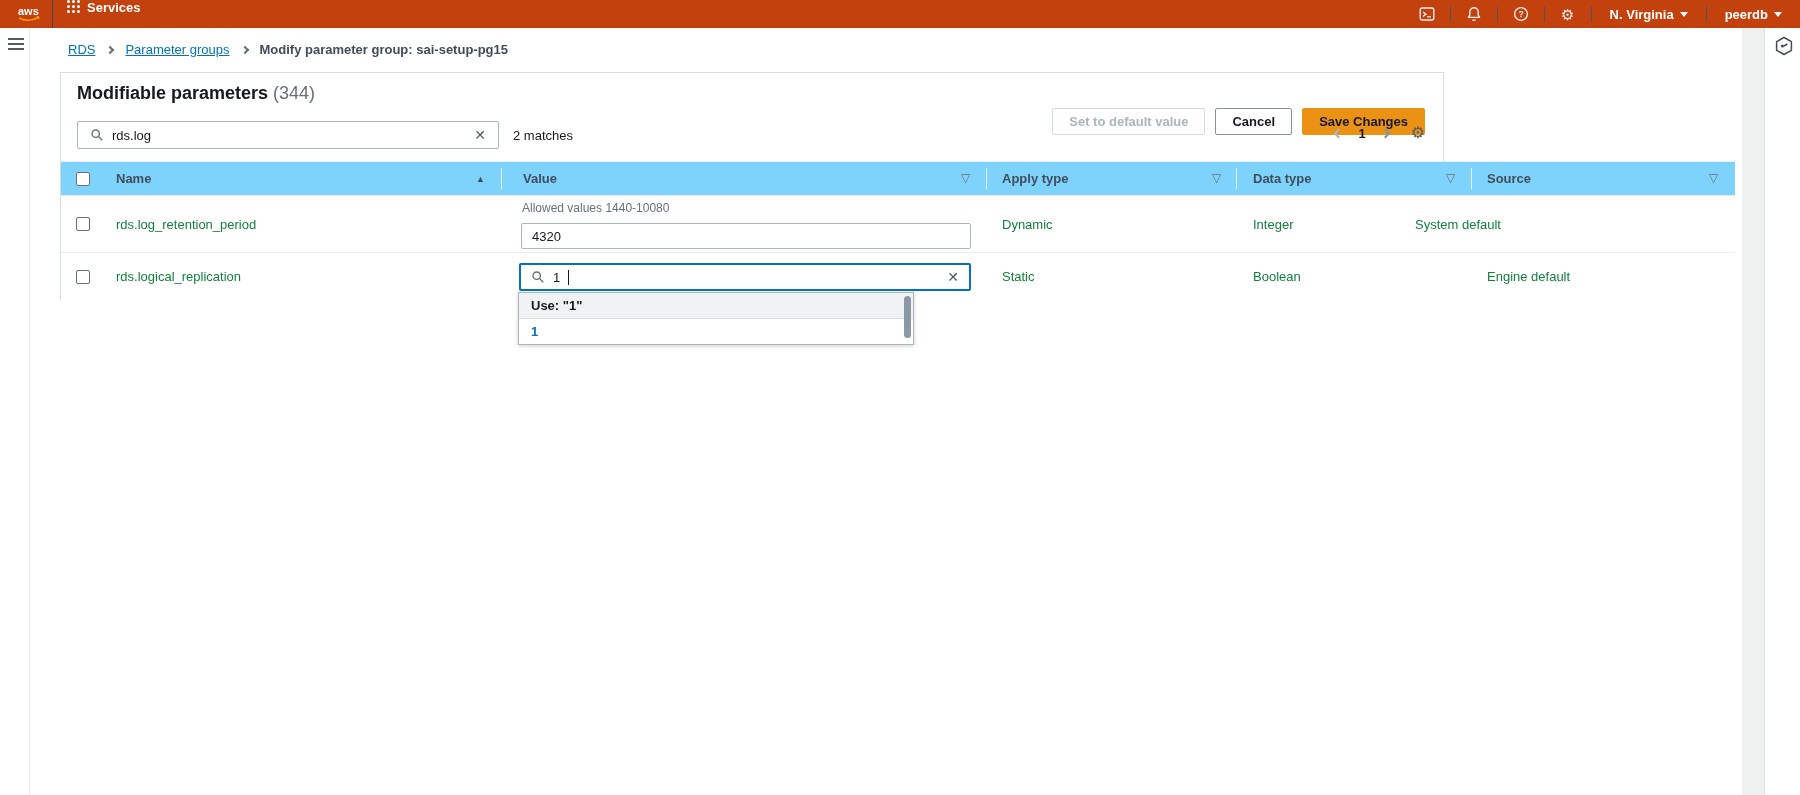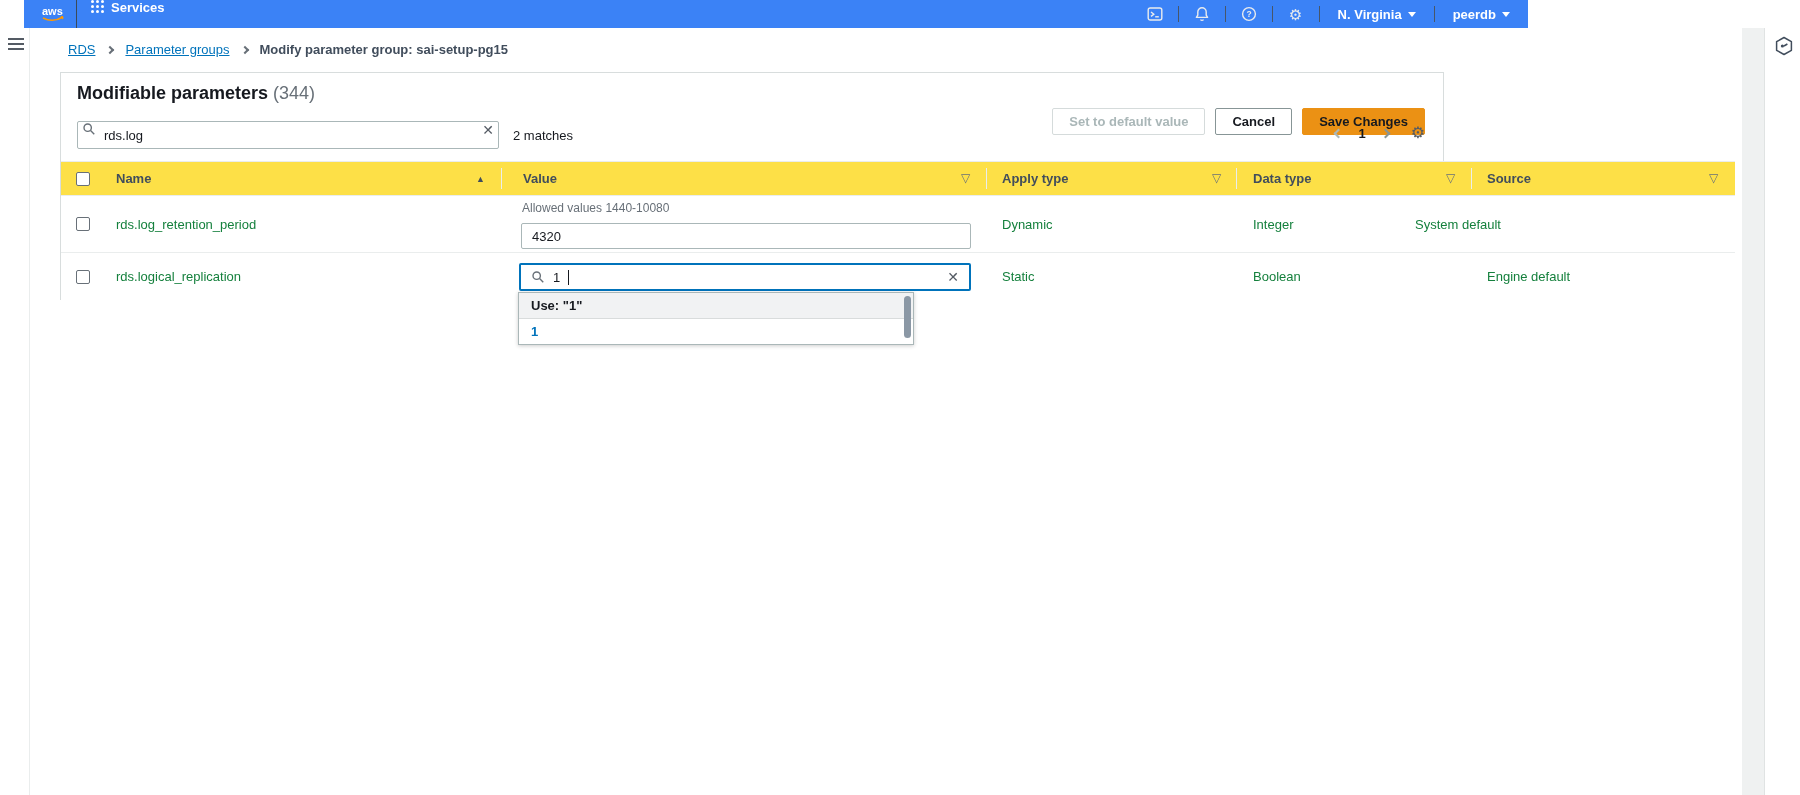--- a/index.html
+++ b/index.html
@@ -1,22 +1,22 @@
 <!DOCTYPE html>
 <html><head>
 <meta charset="utf-8">
 <style>
   * { margin:0; padding:0; box-sizing:border-box; }
   body { background:#fff; }
   #app { position:relative; width:1800px; height:795px; overflow:hidden;
          font-family:"Liberation Sans", sans-serif; font-size:13px; color:#16191f; background:#fff; }
 
   
-  .topnav { position:absolute; left:0; top:0; width:1504px; height:28px; background:#3b82f6;
-            display:flex; align-items:center; justify-content:space-between; color:#e9ebed;margin-left:24px; }
+  .topnav { position:absolute; left:0; top:0; width:1800px; height:28px; background:#c2410c;
+            display:flex; align-items:center; justify-content:space-between; color:#e9ebed; }
   .nav-left { display:flex; align-items:center; height:100%; }
   .aws-logo { margin-left:12px; width:34px; height:22px; display:block; }
   .nav-sep { width:1px; height:28px; background:#3b4a5a; margin:0 6px; }
   .nav-sep-short { width:1px; height:16px; background:#47566a; margin:0 10px; }
   .nav-item { display:flex; align-items:flex-start; gap:7px; padding:0 8px; height:100%; cursor:pointer; }
   .nav-item span.lbl { font-weight:700; font-size:13px; color:#fff; }
   .grid-icon { display:grid; grid-template-columns:repeat(3,3px); grid-gap:2px; }
   .grid-icon i { width:3px; height:3px; background:#fff; border-radius:50%; }
   .nav-search { margin-left:14px; width:372px; height:22px; border:1px solid #6c7a8a; border-radius:2px;
                 display:flex; align-items:center; padding:0 8px; gap:8px; background:#232f3e; }
@@ -54,36 +54,36 @@
   .card-title .count { font-weight:400; color:#687078; }
   .btn-group { position:absolute; right:18px; top:11px; display:flex; gap:10px; }
   .btn { height:27px; padding:0 16px; font-size:13px; font-weight:700; border-radius:2px;
          display:flex; align-items:center; cursor:pointer; background:#fff;margin-top:24px; }
   .btn-disabled { color:#aab7b8; border:1px solid #d5dbdb; cursor:default; }
   .btn-normal { color:#16191f; border:1px solid #879596; }
   .btn-primary { color:#16191f; border:1px solid #eb9114; background:#eb9114; }
 
   
   .filter-input { position:absolute; left:16px; top:48px; width:422px; height:28px; border:1px solid #aab7b8;
-                  border-radius:2px; display:flex; padding:0 4px; gap:8px; background:#fff; }
+                  border-radius:2px; display:flex; align-items:center; padding:0 12px; gap:8px; background:#fff; }
   .filter-input input { border:none; outline:none; flex:1; font-size:13px; color:#16191f;
                         font-family:"Liberation Sans", sans-serif; }
   .clear-x { color:#545b64; font-size:14px; cursor:pointer; }
   .matches { position:absolute; left:452px; top:55px; font-size:13px; color:#16191f; }
   .pager { position:absolute; right:18px; top:52px; display:flex; align-items:center; gap:16px; }
   .chev { width:7px; height:7px; border-right:2px solid; border-bottom:2px solid; }
   .chev-left  { transform:rotate(135deg);  color:#aab7b8; cursor:default; }
   .chev-right { transform:rotate(-45deg); color:#879596; cursor:pointer; }
   .page-num { font-weight:700; font-size:13px; color:#16191f; }
   .pref-gear { font-size:16px; color:#545b64; cursor:pointer; line-height:1; margin-left:6px; }
 
   
   .tbl { position:absolute; left:0; top:88px; width:1674px; }
   .thead { position:relative; height:35px; border-top:1px solid #eaeded; border-bottom:1px solid #eaeded;
-           background:#fde047; }
+           background:#7dd3fc; }
   .trow { position:relative; background:#fff; }
   .row1 { height:57px; border-bottom:1px solid #eaeded; }
   .row2 { height:47px; }
   .cell { position:absolute; top:0; bottom:0; display:flex; align-items:center; font-size:13px; color:#15803d; }
   .hcell { font-weight:700; color:#414d5c; }
   .cb { position:absolute; left:15px; top:50%; margin-top:-7px; width:14px; height:14px;
         border:1px solid #687078; border-radius:2px; background:#fff; cursor:pointer; }
   .col-divider { position:absolute; top:6px; bottom:6px; width:1px; background:#eaeded; }
   .sort-icon { position:absolute; left:415px; top:50%; margin-top:-5px; font-size:9px; color:#414d5c; }
   .filter-icon { position:absolute; top:50%; margin-top:-8px; font-size:12px; color:#687078; }

